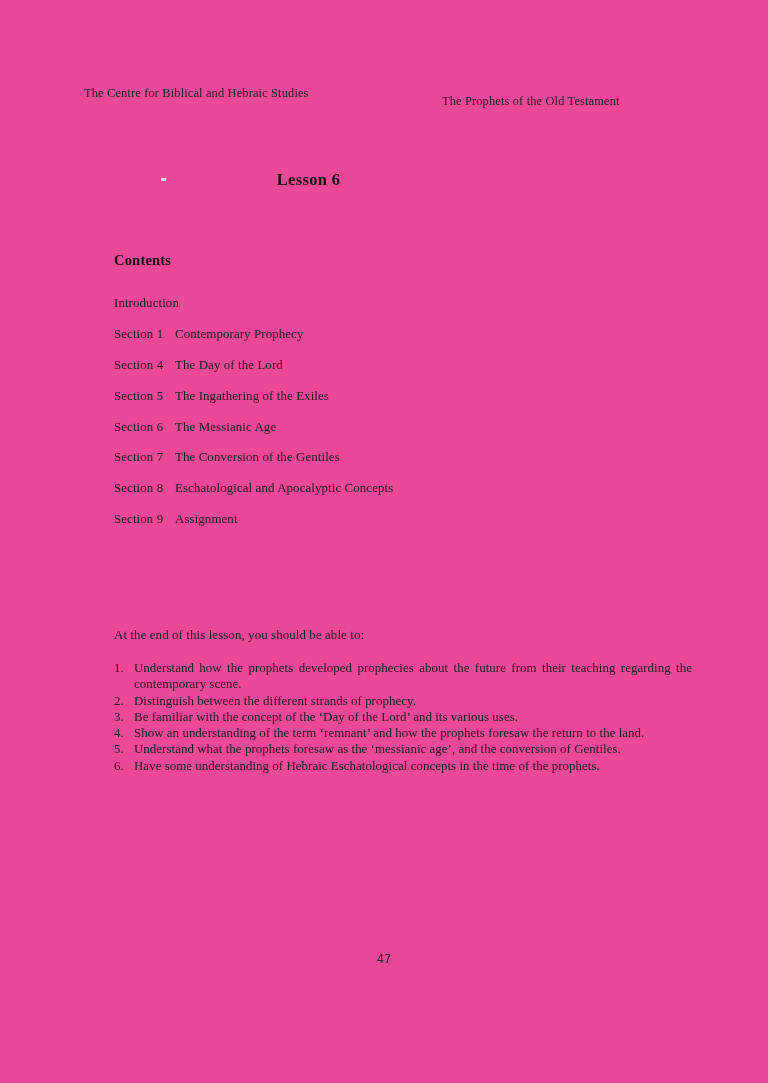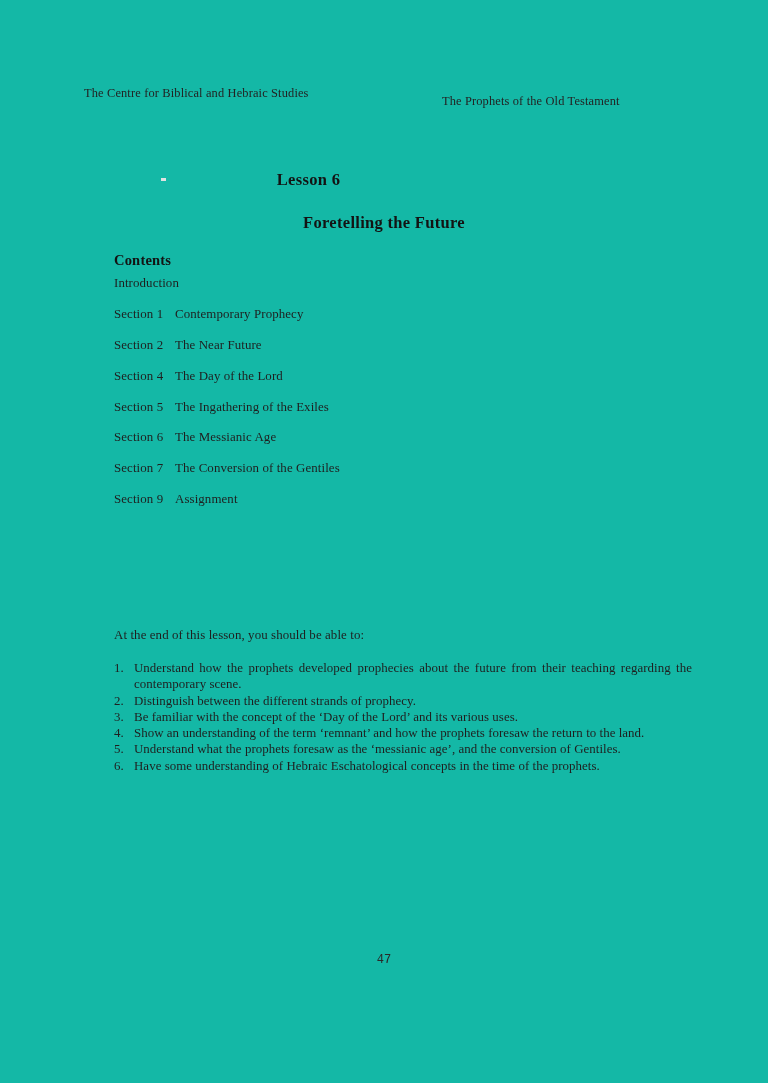--- a/index.html
+++ b/index.html
@@ -11,21 +11,21 @@
   body {
     font-family: "Liberation Serif", "DejaVu Serif", serif;
     color: #1c1c1c;
     -webkit-font-smoothing: antialiased;
   }
   .page {
     position: relative;
     width: 768px;
     height: 1083px;
     margin: 0 auto;
-    background: #14b8a6;
+    background: #ec4899;
     overflow: hidden;
   }
 
   
   .running-header {
     position: absolute;
     top: 86px;
     left: 84px;
     right: 84px;
     height: 16px;
@@ -88,21 +88,21 @@
     position: absolute;
     top: 252px;
     left: 114px;
     font-size: 14.5px;
     font-weight: bold;
     letter-spacing: 0.2px;
     color: #131313;
   }
   .contents-list {
     position: absolute;
-    top: 276px;
+    top: 296px;
     left: 114px;
     width: 520px;
   }
   .contents-row {
     position: relative;
     height: 30.9px;
     font-size: 12.9px;
     color: #1f1f1f;
     white-space: nowrap;
   }
@@ -183,40 +183,35 @@
 <div class="page">
 
   <div class="running-header">
     <span class="hdr-left">The Centre for Biblical and Hebraic Studies</span>
     <span class="hdr-right">The Prophets of the Old Testament</span>
   </div>
 
   <div class="scan-speck"></div>
 
   <div class="lesson-number">Lesson 6</div>
-  <div class="lesson-title">Foretelling the Future</div>
 
   <div class="contents-heading">Contents</div>
 
   <div class="contents-list">
 
     <div class="contents-row intro-row">
       <span class="c-label">Introduction</span>
       <span class="c-title"></span>
     </div>
 
     <div class="contents-row">
       <span class="c-label">Section 1</span>
       <span class="c-title">Contemporary Prophecy</span>
     </div>
 
-    <div class="contents-row">
-      <span class="c-label">Section 2</span>
-      <span class="c-title">The Near Future</span>
-    </div>
 
 
     <div class="contents-row">
       <span class="c-label">Section 4</span>
       <span class="c-title">The Day of the Lord</span>
     </div>
 
     <div class="contents-row">
       <span class="c-label">Section 5</span>
       <span class="c-title">The Ingathering of the Exiles</span>
@@ -225,20 +220,24 @@
     <div class="contents-row">
       <span class="c-label">Section 6</span>
       <span class="c-title">The Messianic Age</span>
     </div>
 
     <div class="contents-row">
       <span class="c-label">Section 7</span>
       <span class="c-title">The Conversion of the Gentiles</span>
     </div>
 
+    <div class="contents-row">
+      <span class="c-label">Section 8</span>
+      <span class="c-title">Eschatological and Apocalyptic Concepts</span>
+    </div>
 
     <div class="contents-row">
       <span class="c-label">Section 9</span>
       <span class="c-title">Assignment</span>
     </div>
 
   </div>
 
   <div class="objectives-intro">At the end of this lesson, you should be able to:</div>
 

